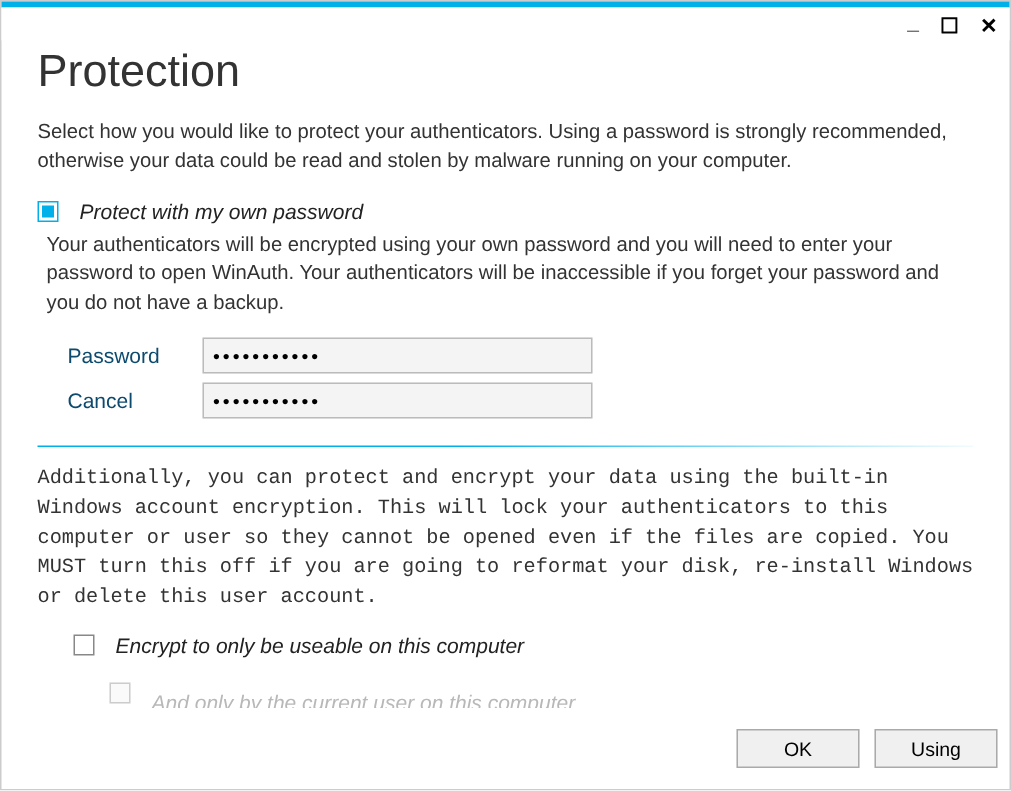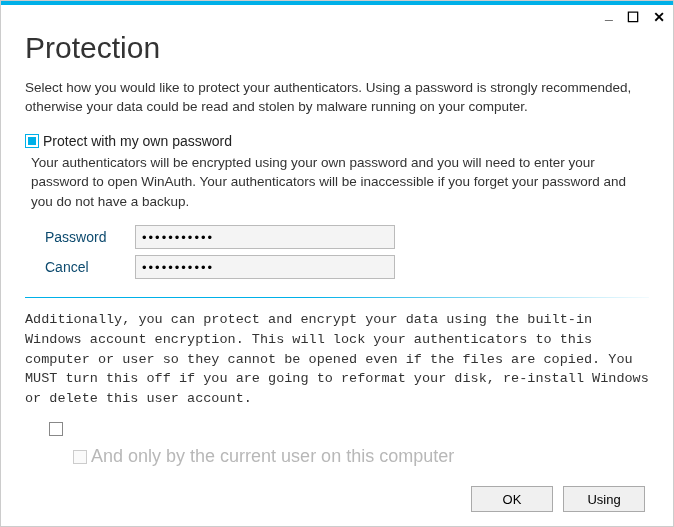--- a/index.html
+++ b/index.html
@@ -42,22 +42,23 @@
   .intro {
     font-size: 13.5px;
     color:#333;
     line-height:1.4;
     margin-bottom: 16px;
     margin-top: 14px;
   }
   .checkbox-row {
     display:flex;
     align-items:center;
-    gap:4px;
+    gap:14px;
     margin-bottom:4px;
+    font-style:italic;
   }
   .cb {
     width:14px; height:14px;
     border:1px solid #00b0e8;
     display:flex; align-items:center; justify-content:center;
     cursor:pointer;
     background:#fff;
   }
   .cb.checked::after {
     content:"";
@@ -69,21 +70,21 @@
     border:1px solid #888;
     background:#fff;
     cursor:pointer;
   }
   .cb-disabled {
     width:14px; height:14px;
     border:1px solid #ccc;
     background:#fafafa;
   }
   .cb-label { font-size:14px; color:#222;}
-  .cb-label-disabled { font-size:18px; color:#b8b8b8;}
+  .cb-label-disabled { font-size:14px; color:#b8b8b8;margin-top:12px;}
   .desc {
     font-size:13.5px;
     color:#333;
     line-height:1.45;
     margin: 2px 0 14px 6px;
   }
   .field-row {
     display:flex;
     align-items:center;
     margin: 6px 0 6px 20px;
@@ -119,21 +120,21 @@
     line-height:1.45;
     margin-bottom:14px;
     font-family:Liberation Mono, monospace;
   }
   .enc-row { margin-left:24px; margin-bottom:10px;}
   .enc-sub-row { margin-left:48px;}
   .footer {
     display:flex;
     justify-content:flex-end;
     gap:10px;
-    padding: 14px 28px 14px 0;
+    padding: 14px 8px 14px 0;
   }
   button.dlg {
     width:82px;
     height:26px;
     background:#f0f0f0;
     border:1px solid #aaa;
     font-family:inherit;
     font-size:13px;
     cursor:pointer;
   }
@@ -167,20 +168,21 @@
       <div class="field-label">Cancel</div>
       <input type="password" value="•••••••••••" style="">
     </div>
 
     <div class="hr"></div>
 
     <div class="section2-text">Additionally, you can protect and encrypt your data using the built-in Windows account encryption. This will lock your authenticators to this computer or user so they cannot be opened even if the files are copied. You MUST turn this off if you are going to reformat your disk, re-install Windows or delete this user account.</div>
 
     <div class="checkbox-row enc-row">
       <div class="cb-empty"></div>
+      <span class="cb-label">Encrypt to only be useable on this computer</span>
     </div>
     <div class="checkbox-row enc-sub-row">
       <div class="cb-disabled"></div>
       <span class="cb-label-disabled">And only by the current user on this computer</span>
     </div>
 
     <div class="hr2"></div>
   </div>
 
   <div class="footer">

